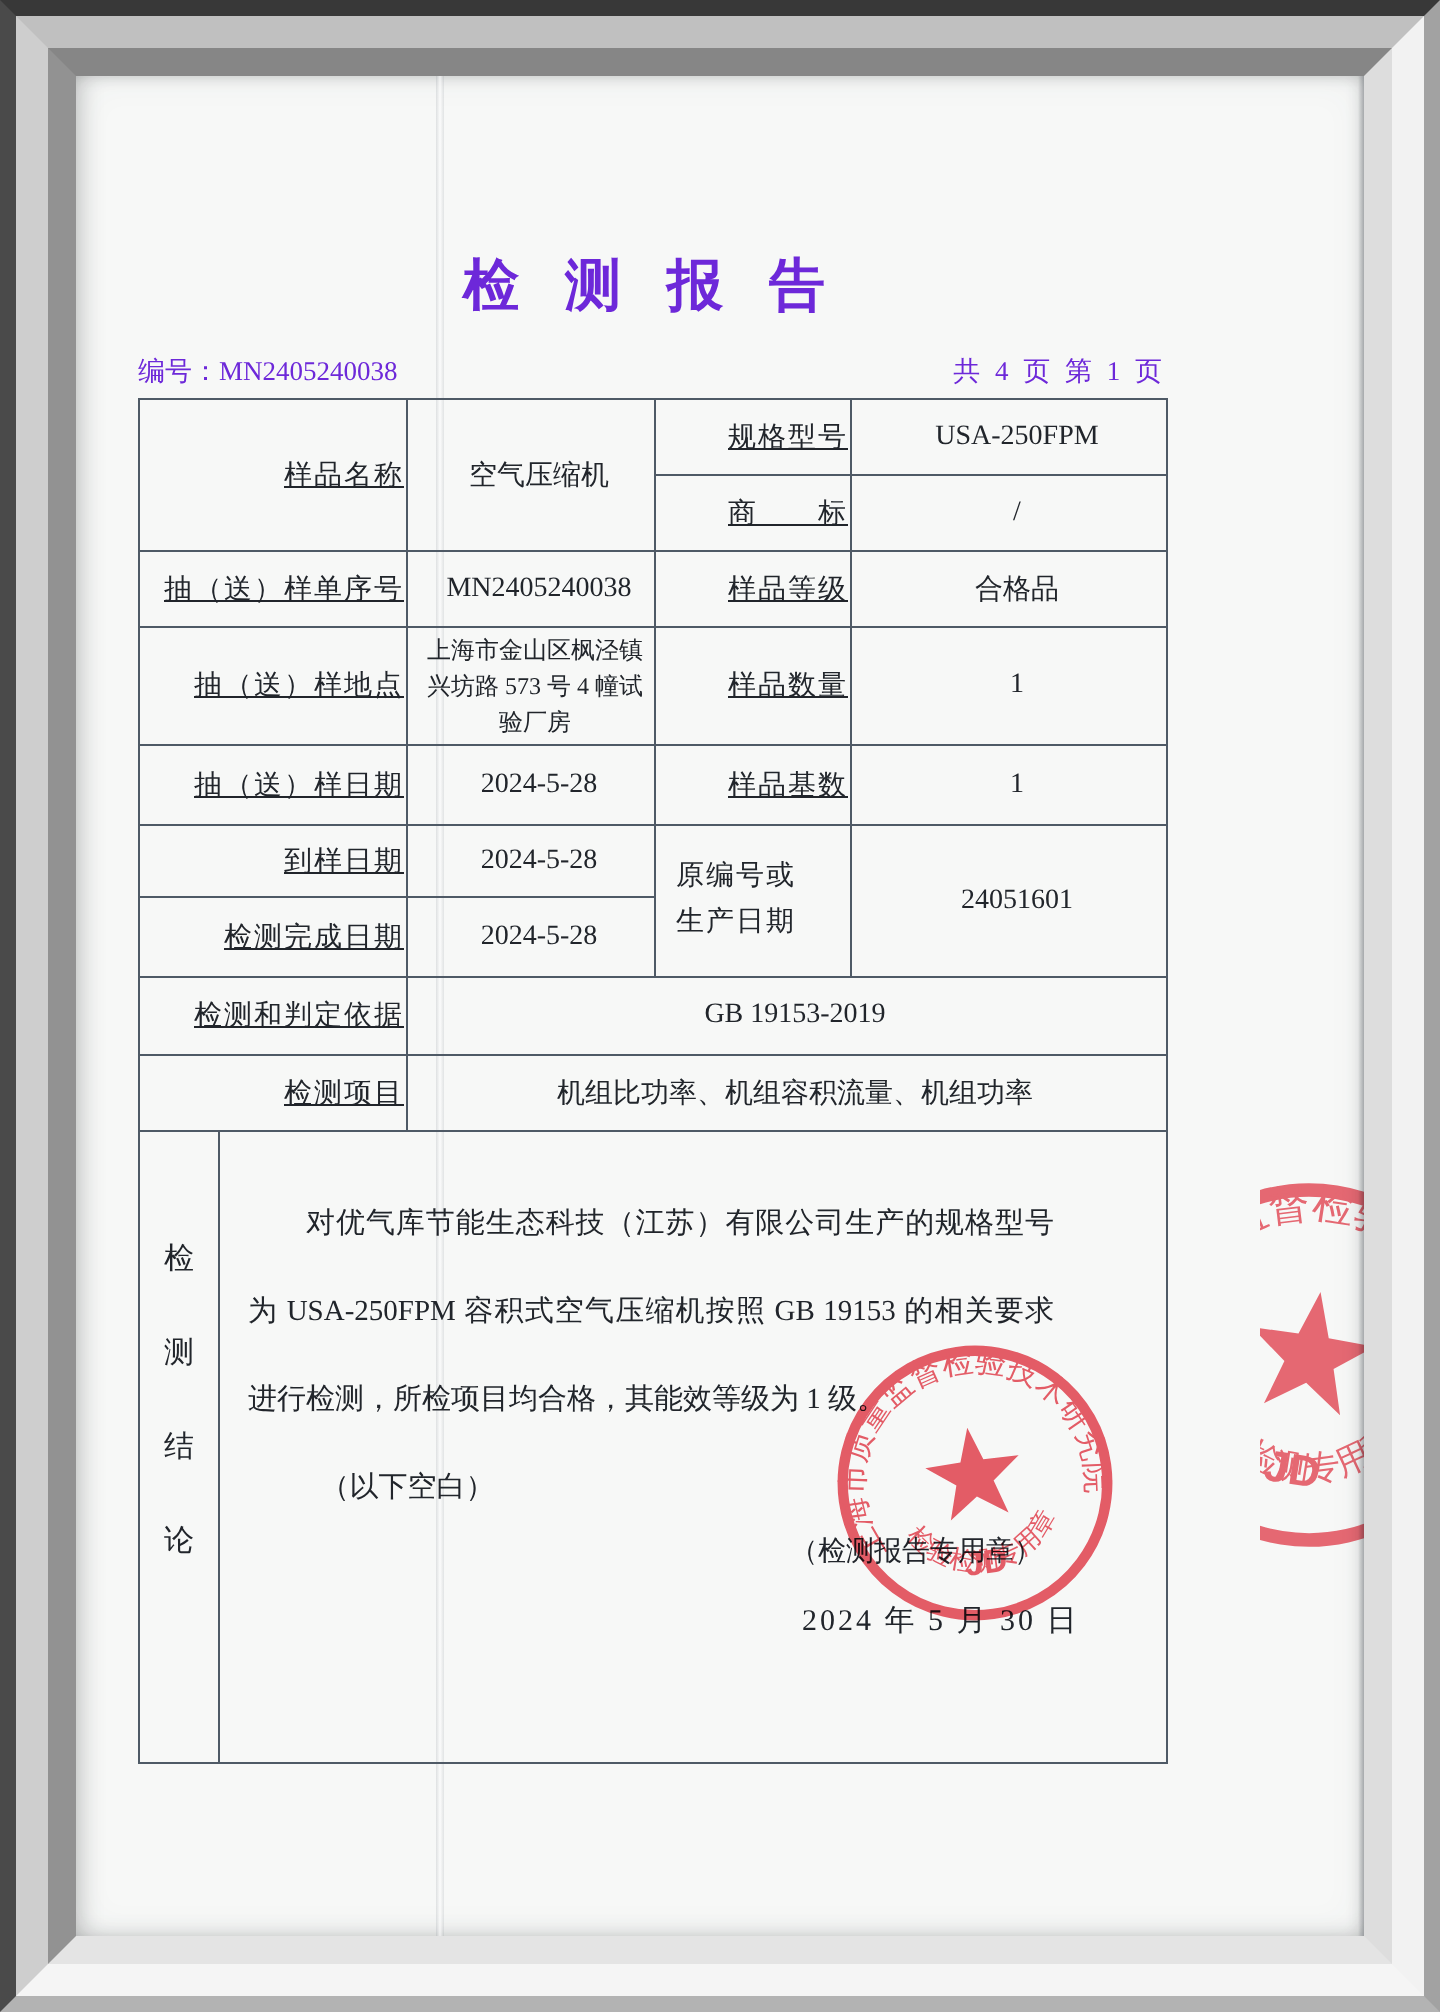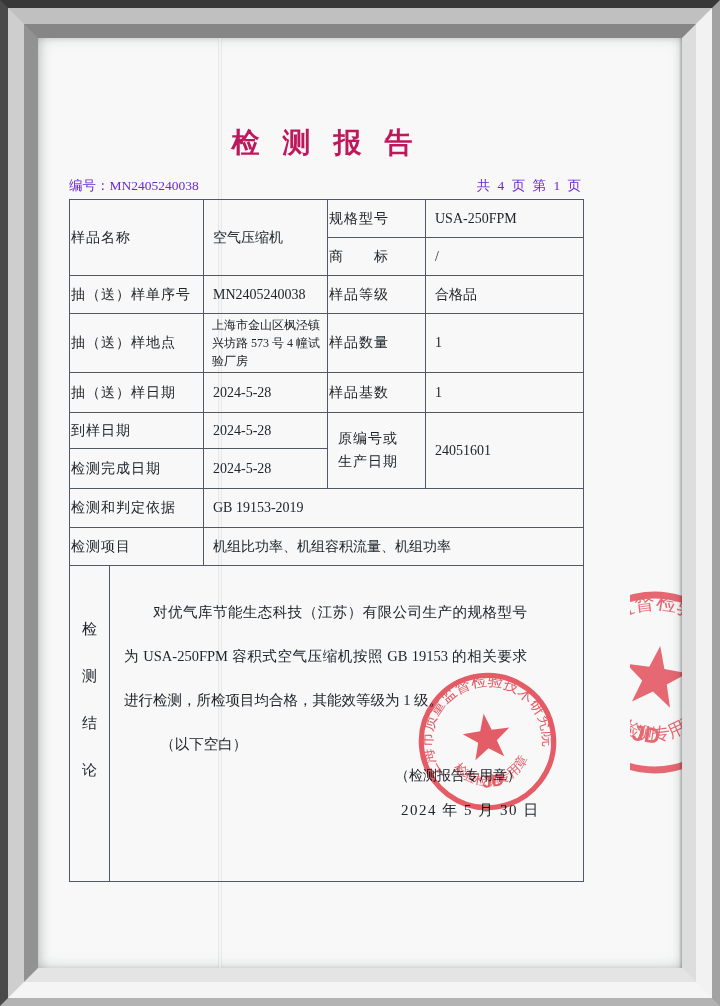--- a/index.html
+++ b/index.html
@@ -19,30 +19,30 @@
                  inset 0 -8px 10px -6px rgba(0,0,0,.10),
                  inset 0 6px 8px -5px rgba(0,0,0,.12);
       color:#22262c;}
   .crease{position:absolute;left:180px;top:0;bottom:0;width:4px;
       background:linear-gradient(90deg,rgba(90,100,112,.16),rgba(255,255,255,.55),rgba(90,100,112,.14));}
   .page-edge{position:absolute;right:0;top:0;bottom:0;width:3px;
       background:linear-gradient(90deg,rgba(255,255,255,0),rgba(95,100,108,.40));}
   .content{position:absolute;left:31px;top:0;width:514px;}
   
   .title{position:absolute;top:86px;width:100%;text-align:center;font-size:28px;
-      font-weight:bold;letter-spacing:8px;color:#be185d;}
+      font-weight:bold;letter-spacing:8px;color:#6d28d9;}
   .hdr{position:absolute;top:139px;width:100%;display:flex;justify-content:space-between;
       font-size:13.5px;color:#6d28d9;}
   .hdr-right{letter-spacing:2px;}
   
   table.rpt{position:absolute;top:161px;left:0;width:514px;border-collapse:collapse;
       table-layout:fixed;font-size:14px;color:#21252b;}
   table.rpt td{border:1px solid #4f5a66;overflow:hidden;}
-  td.lab{text-align:left;letter-spacing:1px;}
-  td.val{text-align:left;padding-left:9px;}
+  td.lab{text-align:right;letter-spacing:1px;text-decoration:underline;}
+  td.val{text-align:center;padding-left:9px;}
   td.addr{font-size:12px;line-height:1.5;padding:2px 4px 2px 8px;}
   td.orig-lab{text-align:left;padding-left:10px;line-height:1.6;letter-spacing:1px;}
   
   td.conc-cell{padding:0;vertical-align:top;height:315px;}
   .conc{display:flex;height:315px;}
   .conc-label{width:40px;border-right:1px solid #4f5a66;display:flex;flex-direction:column;
       align-items:center;justify-content:center;gap:28px;font-size:15px;padding-bottom:48px;box-sizing:border-box;}
   .conc-body{flex:1;position:relative;font-size:14.5px;}
   .conc-p{margin:24px 56px 0 14px;text-indent:2em;line-height:44px;text-align:justify;}
   .conc-blank{margin:0 0 0 14px;text-indent:2.5em;line-height:44px;}

